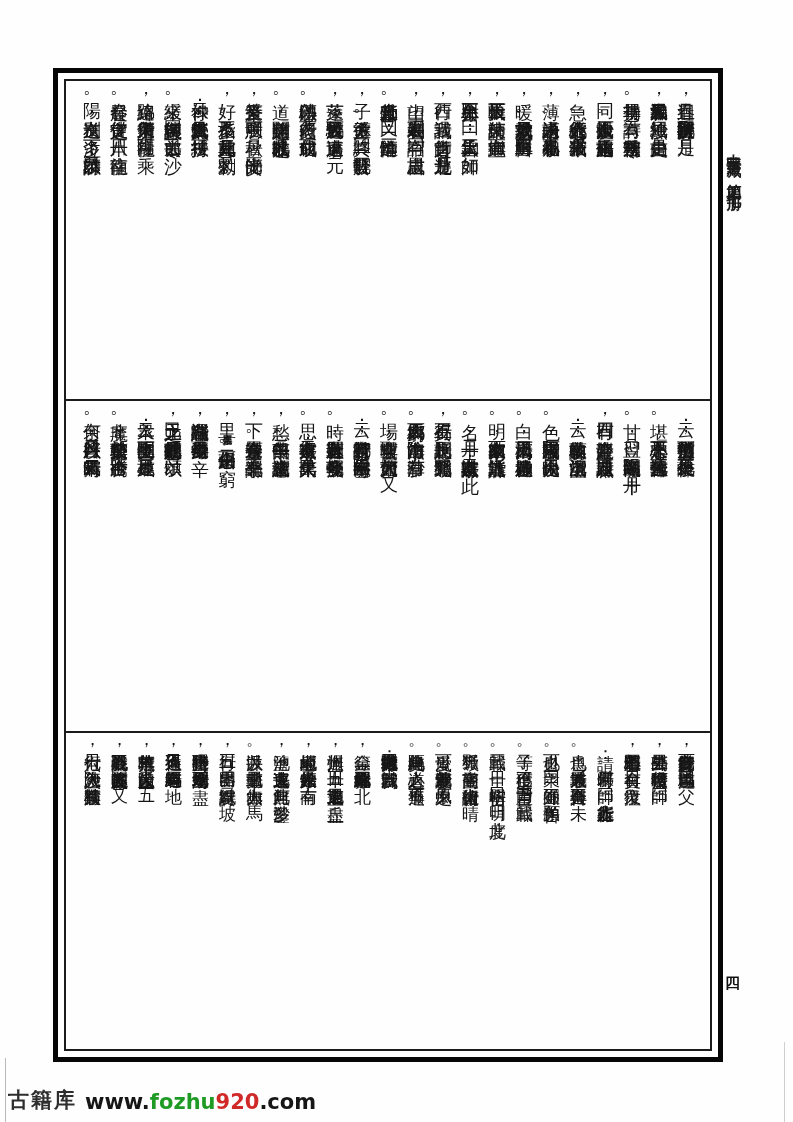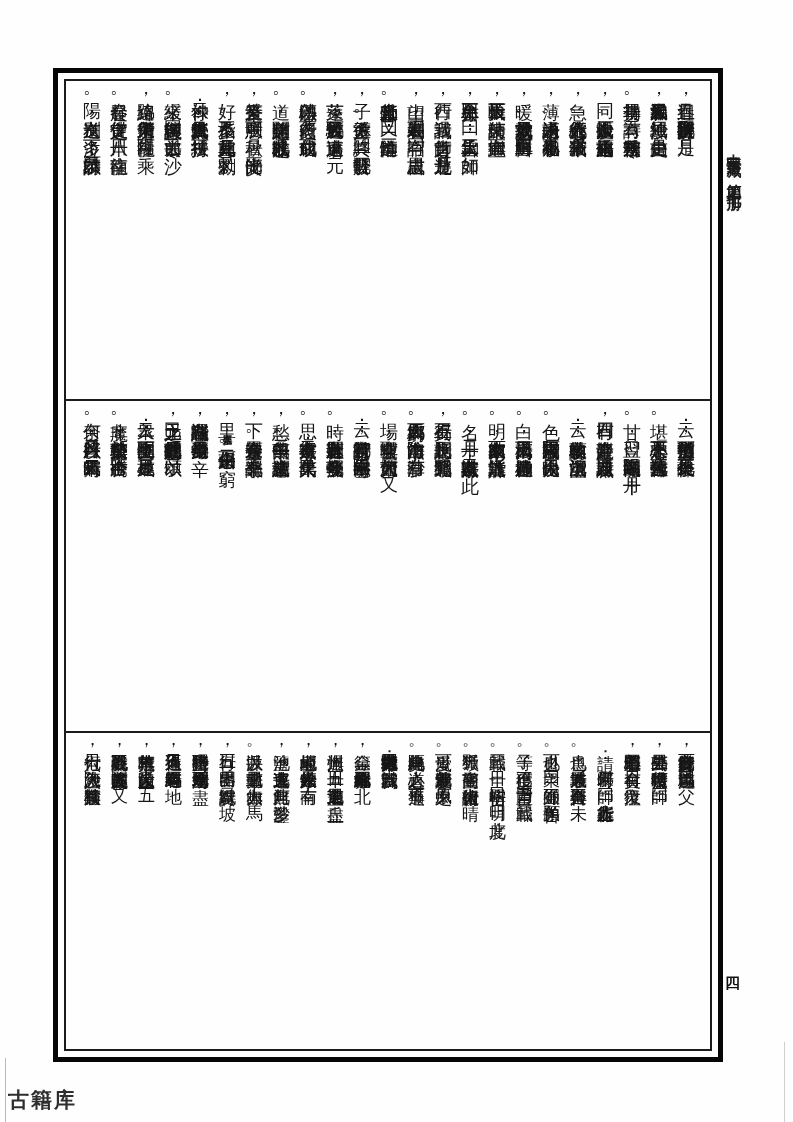--- a/index.html
+++ b/index.html
@@ -141,17 +141,18 @@
           <div class="col">行六七日，忽入大沙陁。其蹟有矮榆，</div>
         </section>
     </div>
   </div>
 
   <div class="margin-label">中華道藏　第四十七册</div>
   <div class="folio">四</div>
 
   <div class="watermark">
     <span class="lib">古籍库</span>
+    <span><span>www.</span><span class="green">fozhu</span><span class="red">920</span><span>.com</span></span>
   </div>
 
   <div class="artifact-left"></div>
   <div class="artifact-right"></div>
 </div>
 
 </body></html>

